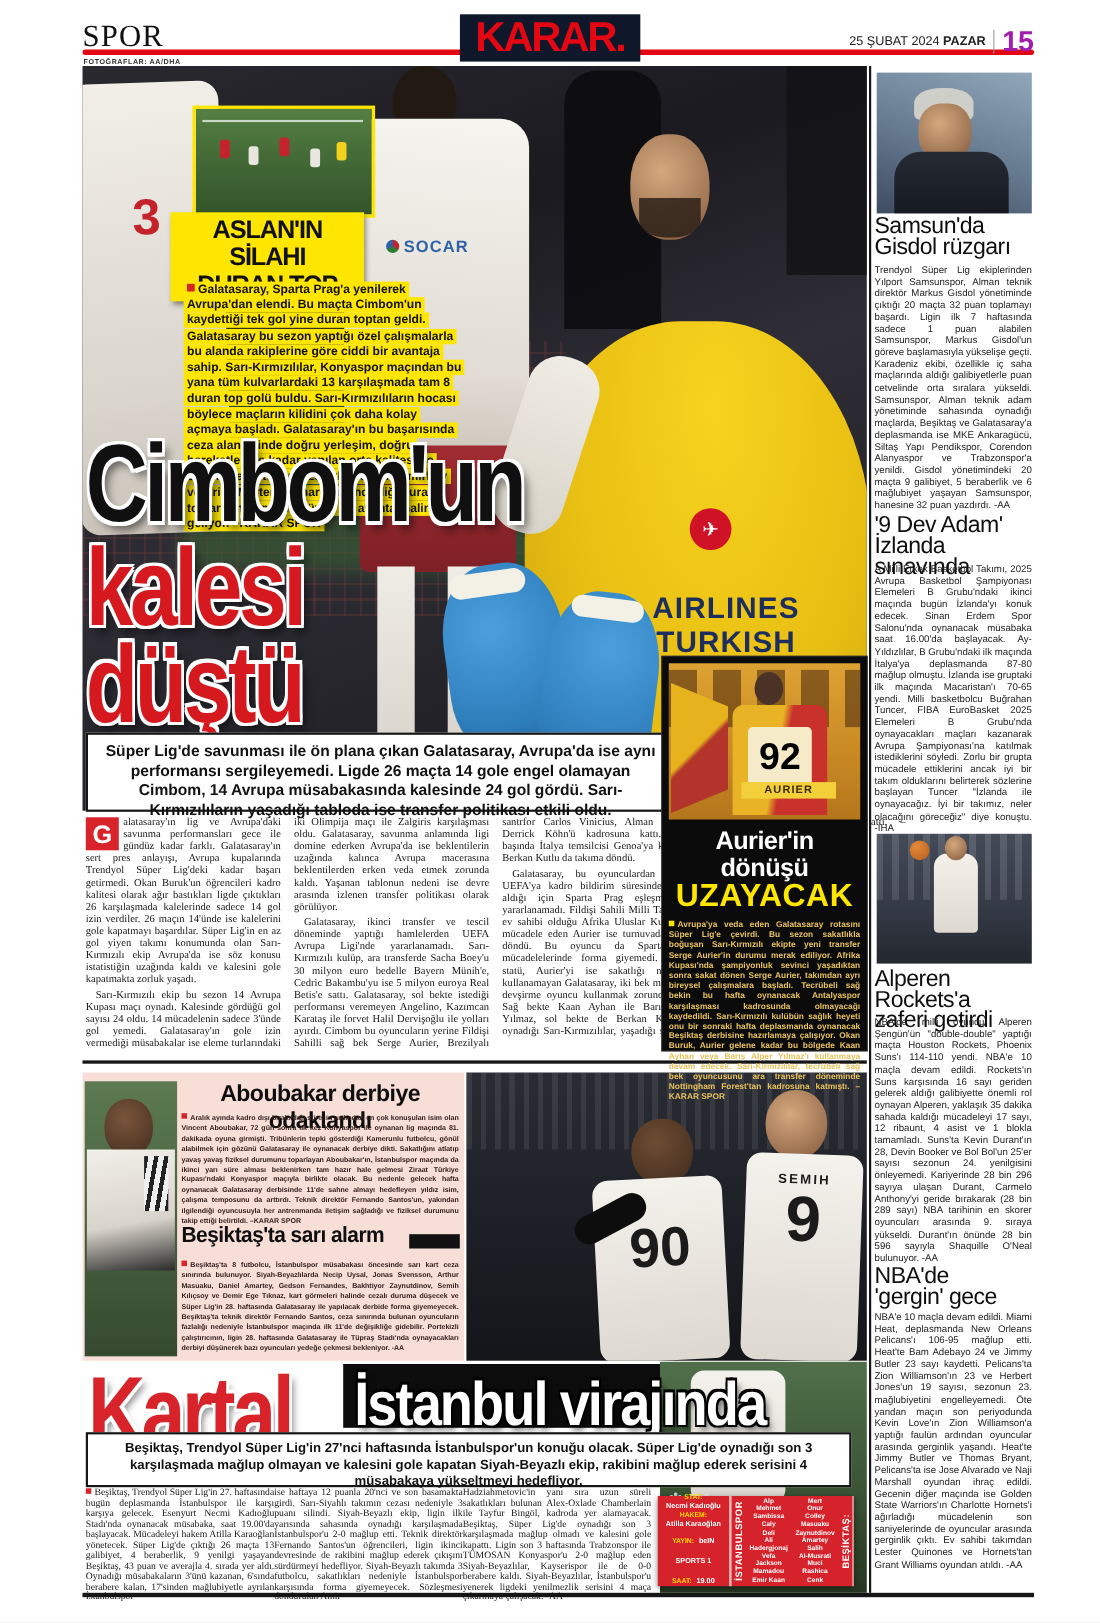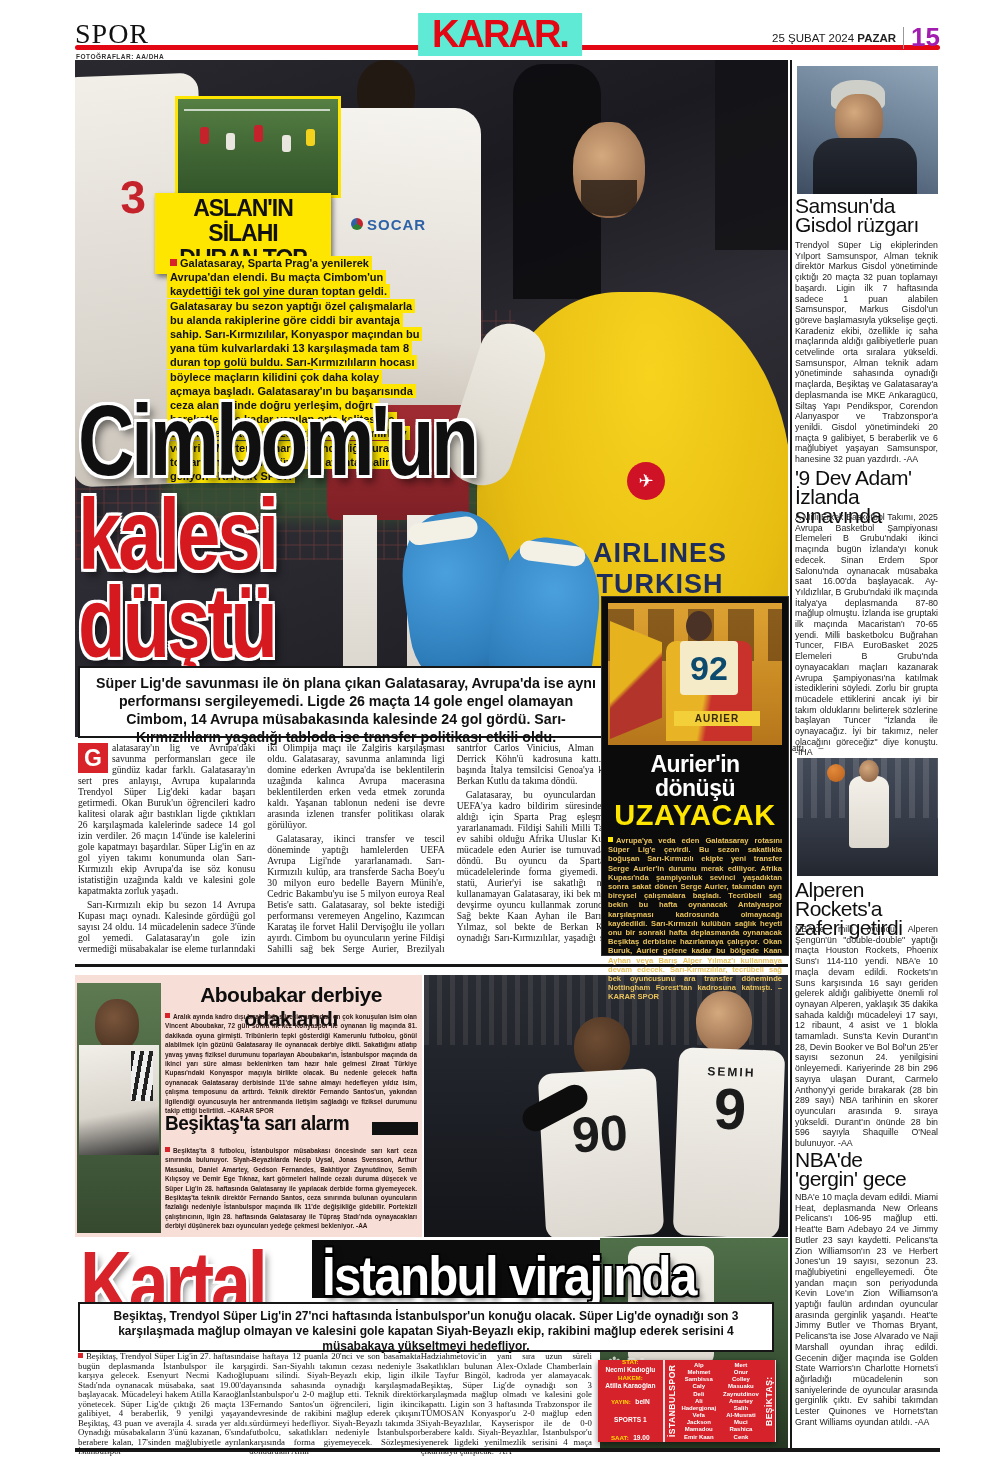--- a/index.html
+++ b/index.html
@@ -4,21 +4,21 @@
 <style>
   html,body{margin:0;padding:0;background:#e8e8e8}
   .page{position:relative;width:1000px;height:1475px;background:#fff;margin:0 auto;overflow:hidden;
         font-family:"Liberation Sans",sans-serif;color:#111}
   .abs{position:absolute}
   .ctr{text-align:center}
 
   
   .section-title{font-family:"Liberation Serif",serif;font-size:28px;letter-spacing:1px;color:#111}
   .redline{background:#e30613;border-radius:3px}
-  .masthead{font-size:38px;font-weight:bold;color:#e30613;letter-spacing:-2px;background:#5eead4;padding:0 14px}
+  .masthead{font-size:38px;font-weight:bold;color:#e30613;letter-spacing:-2px;background:#0f172a;padding:0 14px}
   .dateline{font-size:11.5px;color:#222;white-space:nowrap}
   .pageno{font-size:26px;font-weight:bold;color:#a21caf}
   .credit{font-size:6.5px;font-weight:bold;color:#333;letter-spacing:.5px}
 
   
   .hl{font-weight:bold;letter-spacing:-4px;transform:scaleX(.78);transform-origin:0 50%;white-space:nowrap;line-height:1}
   .hl-black{color:#101010;text-shadow:-3px -3px 0 #fff,3px -3px 0 #fff,-3px 3px 0 #fff,3px 3px 0 #fff,0 -3px 0 #fff,0 3px 0 #fff,-3px 0 0 #fff,3px 0 0 #fff,6px 7px 10px rgba(0,0,0,.55)}
   .hl-red{color:#d6191f;text-shadow:-3px -3px 0 #fff,3px -3px 0 #fff,-3px 3px 0 #fff,3px 3px 0 #fff,0 -3px 0 #fff,0 3px 0 #fff,-3px 0 0 #fff,3px 0 0 #fff,6px 7px 10px rgba(0,0,0,.55)}
 
   
@@ -164,21 +164,21 @@
     <p>Galatasaray, bu oyunculardan Köhn'ü UEFA'ya kadro bildirim süresinden sonra aldığı için Sparta Prag eşleşmelerinde yararlanamadı. Fildişi Sahili Milli Takımı ile ev sahibi olduğu Afrika Uluslar Kupası'nda mücadele eden Aurier ise turnuvadan sakat döndü. Bu oyuncu da Sparta Prag mücadelelerinde forma giyemedi. Köhn'ü statü, Aurier'yi ise sakatlığı nedeniyle kullanamayan Galatasaray, iki bek mevkiinde devşirme oyuncu kullanmak zorunda kaldı. Sağ bekte Kaan Ayhan ile Barış Alper Yılmaz, sol bekte de Berkan Kutlu'nun oynadığı Sarı-Kırmızılılar, yaşadığı savunma zaaflarıyla Kupa 2'ye havlu attı. –KARAR/AA</p>
   </div>
   <div class="abs" style="left:75px;top:964px;width:713px;height:3px;background:#161616"></div>
 
   <div class="abs aurier-card" style="left:602px;top:597px;width:186px;height:358px;padding:6px;box-sizing:border-box;z-index:6">
     <div class="ph" style="position:relative;width:100%;height:142px;background:linear-gradient(180deg,#dda233 0%,#c98a24 55%,#b5761c 100%)">
       <div class="abs" style="left:0;top:6px;width:100%;height:52px;background:repeating-linear-gradient(90deg,rgba(70,38,12,.55) 0 26px,transparent 26px 40px)"></div>
       <div class="abs" style="left:2px;top:18px;width:52px;height:118px;background:linear-gradient(135deg,#e6b31e 48%,#b3342a 52%);clip-path:polygon(0 0,100% 18%,100% 82%,0 100%)"></div>
       <div class="abs" style="left:78px;top:8px;width:26px;height:30px;border-radius:50%;background:#4a3326"></div>
       <div class="abs" style="left:58px;top:38px;width:86px;height:100px;background:linear-gradient(100deg,#e8b425 46%,#c8322b 54%);border-radius:10px 10px 0 0">
-        <div class="abs ctr" style="left:14px;top:0;width:58px;height:54px;background:#f6ebc9;border-radius:4px;color:#0c4a6e;font-weight:bold;font-size:34px;line-height:54px">92</div>
+        <div class="abs ctr" style="left:14px;top:20px;width:58px;height:54px;background:#f6ebc9;border-radius:4px;color:#000000;font-weight:bold;font-size:34px;line-height:54px">92</div>
         <div class="abs ctr" style="left:8px;top:70px;width:86px;background:#f3cf3a;color:#3a2a08;font-weight:bold;font-size:10px;line-height:15px;letter-spacing:1px">AURIER</div>
       </div>
     </div>
     <div class="aurier-hl" style="margin-top:7px">Aurier'in dönüşü</div>
     <div class="aurier-sub">UZAYACAK</div>
     <p class="aurier-body" style="margin:6px 0 0 0"><span class="sq sq-yel" style="width:5px;height:5px"></span><span>Avrupa'ya veda eden Galatasaray rotasını Süper Lig'e çevirdi. Bu sezon sakatlıkla boğuşan Sarı-Kırmızılı ekipte yeni transfer Serge Aurier'in durumu merak ediliyor. Afrika Kupası'nda şampiyonluk sevinci yaşadıktan sonra sakat dönen Serge Aurier, takımdan ayrı bireysel çalışmalara başladı. Tecrübeli sağ bekin bu hafta oynanacak Antalyaspor karşılaşması kadrosunda olmayacağı kaydedildi. Sarı-Kırmızılı kulübün sağlık heyeti onu bir sonraki hafta deplasmanda oynanacak Beşiktaş derbisine hazırlamaya çalışıyor. Okan Buruk, Aurier gelene kadar bu bölgede Kaan Ayhan veya Barış Alper Yılmaz'ı kullanmaya devam edecek. Sarı-Kırmızılılar, tecrübeli sağ bek oyuncusunu ara transfer döneminde Nottingham Forest'tan kadrosuna katmıştı. –KARAR SPOR</span></p>
   </div>
 
   <div class="abs ph" style="left:797px;top:66px;width:141px;height:128px;background:linear-gradient(200deg,#93a7bb 0%,#64788e 55%,#3e4c60 100%)">
     <div class="abs" style="left:34px;top:14px;width:54px;height:30px;background:#cfcfc9;border-radius:45% 45% 20% 20%"></div>

